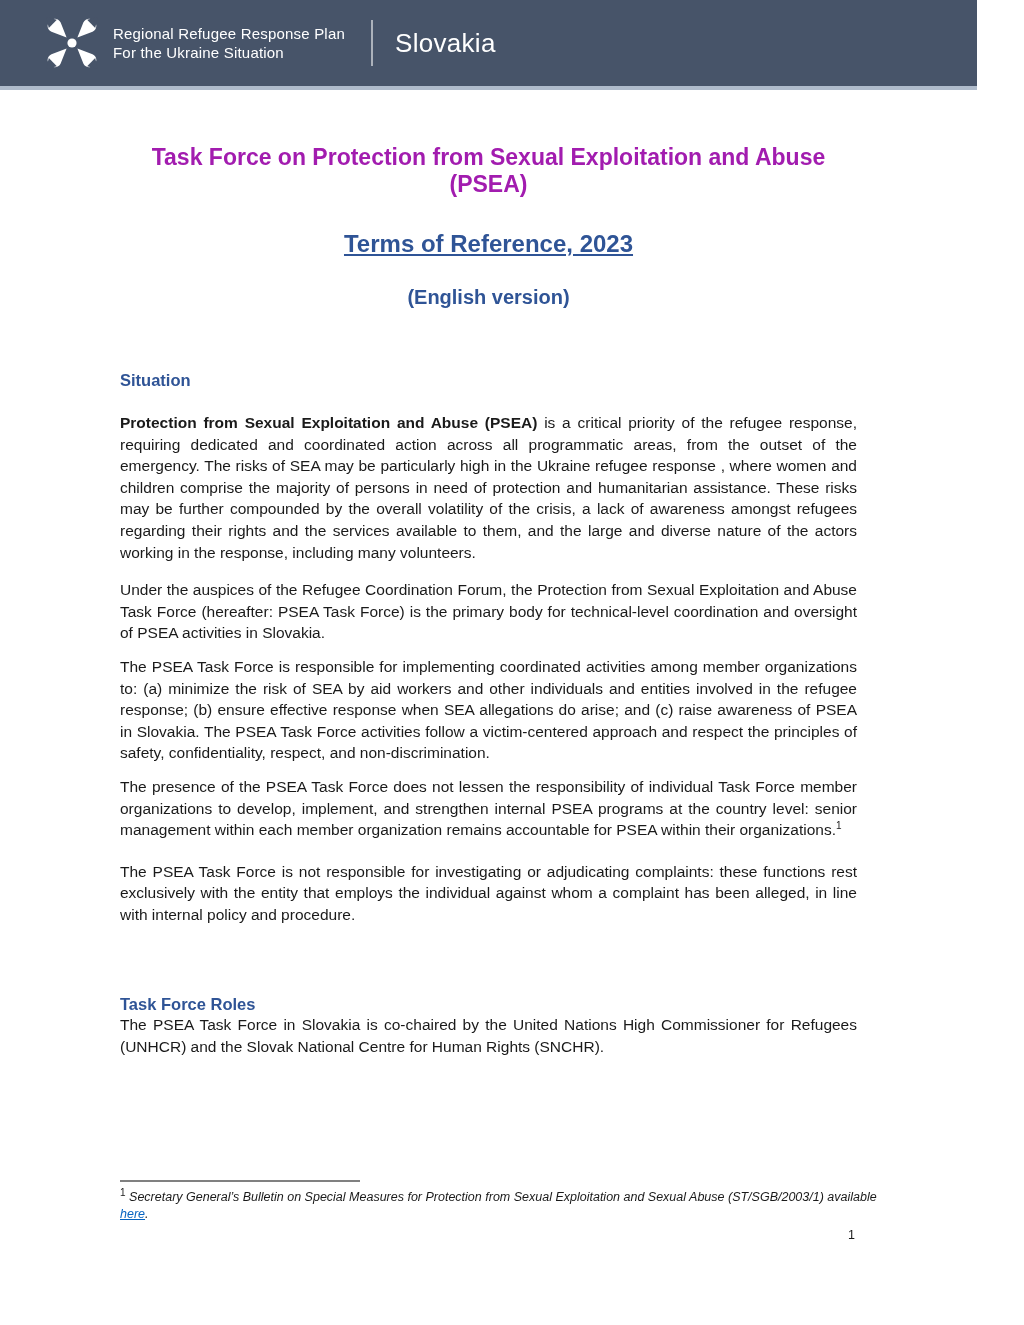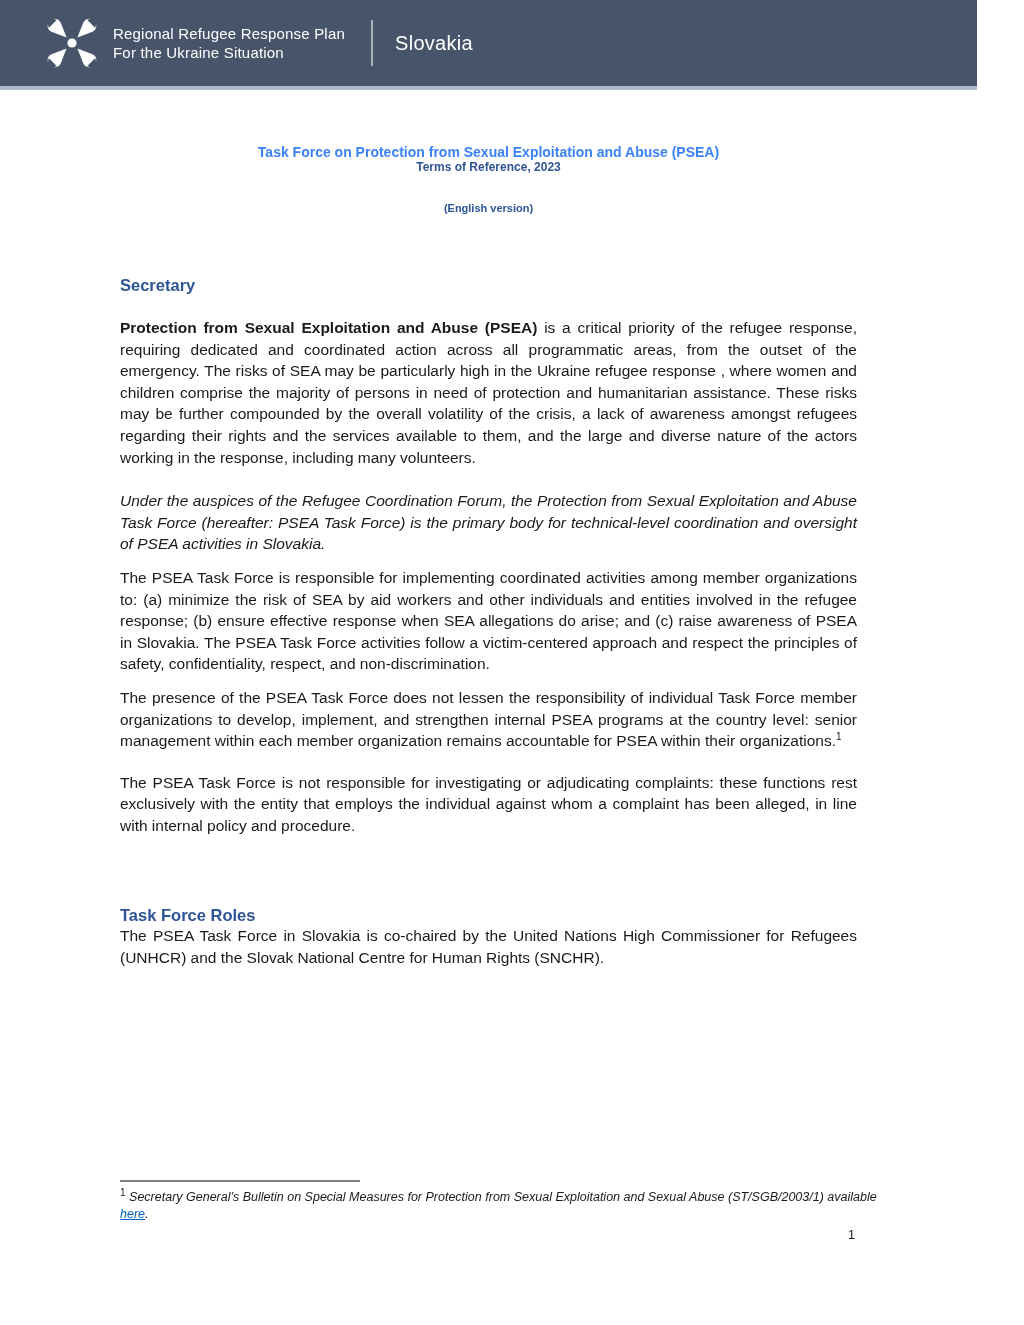--- a/index.html
+++ b/index.html
@@ -32,66 +32,68 @@
     letter-spacing: 0.2px;
   }
   .banner-divider {
     width: 2px;
     height: 46px;
     background: rgba(255,255,255,0.55);
     margin: 0 22px 0 26px;
   }
   .country {
     color: #ffffff;
-    font-size: 20px;
+    font-size: 26px;
     font-weight: 400;
     letter-spacing: 0.3px;
   }
 
   
   .content {
     padding: 0 120px;
     color: #1a1a1a;
   }
   .doc-title {
     margin-top: 54px;
     text-align: center;
-    color: #3b82f6;
+    color: #a21caf;
     font-weight: bold;
-    font-size: 14px;
+    font-size: 23px;
   }
   .doc-subtitle {
+    margin-top: 32px;
     text-align: center;
     color: #2F5496;
     font-weight: bold;
-    font-size: 12px;
+    font-size: 24px;
+    text-decoration: underline;
   }
   .doc-version {
     margin-top: 28px;
     text-align: center;
     color: #2F5496;
     font-weight: bold;
-    font-size: 11px;
+    font-size: 20px;
   }
   .section-heading {
     color: #2F5496;
     font-weight: bold;
     font-size: 16.5px;
   }
   .h-background { margin-top: 62px; }
   .h-responsibilities { margin-top: 50px; }
   .h-roles { margin-top: 70px; }
 
   .para {
     font-size: 15.5px;
     line-height: 21.6px;
     text-align: justify;
   }
   .p-bg1 { margin-top: 22px; }
-  .p-resp1 { margin-top: 22px; font-style: italic; }
+  .p-resp1 { margin-top: 16px; }
   .p-resp2 { margin-top: 12px; }
   .p-resp3 { margin-top: 12px; }
   .p-resp4 { margin-top: 20px; }
   .p-roles1 { }
 
   .bold-lead { font-weight: bold; }
   sup { font-size: 10px; line-height: 0; }
 
   
   .footnote {
@@ -155,21 +157,21 @@
     <span class="banner-divider"></span>
     <span class="country">Slovakia</span>
   </div>
 
   <div class="content">
 
     <div class="doc-title">Task Force on Protection from Sexual Exploitation and Abuse (PSEA)</div>
     <div class="doc-subtitle">Terms of Reference, 2023</div>
     <div class="doc-version">(English version)</div>
 
-    <div class="section-heading h-background">Secretary</div>
+    <div class="section-heading h-background">Situation</div>
     <p class="para p-bg1"><span class="bold-lead">Protection from Sexual Exploitation and Abuse (PSEA)</span><span> is a critical priority of the refugee response, requiring dedicated and coordinated action across all programmatic areas, from the outset of the emergency. The risks of SEA may be particularly high in the Ukraine refugee response , where women and children comprise the majority of persons in need of protection and humanitarian assistance. These risks may be further compounded by the overall volatility of the crisis, a lack of awareness amongst refugees regarding their rights and the services available to them, and the large and diverse nature of the actors working in the response, including many volunteers.</span></p>
 
     <p class="para p-resp1">Under the auspices of the Refugee Coordination Forum, the Protection from Sexual Exploitation and Abuse Task Force (hereafter: PSEA Task Force) is the primary body for technical-level coordination and oversight of PSEA activities in Slovakia.</p>
     <p class="para p-resp2">The PSEA Task Force is responsible for implementing coordinated activities among member organizations to: (a) minimize the risk of SEA by aid workers and other individuals and entities involved in the refugee response; (b) ensure effective response when SEA allegations do arise; and (c) raise awareness of PSEA in Slovakia. The PSEA Task Force activities follow a victim-centered approach and respect the principles of safety, confidentiality, respect, and non-discrimination.</p>
     <p class="para p-resp3"><span>The presence of the PSEA Task Force does not lessen the responsibility of individual Task Force member organizations to develop, implement, and strengthen internal PSEA programs at the country level: senior management within each member organization remains accountable for PSEA within their organizations.</span><sup>1</sup></p>
     <p class="para p-resp4">The PSEA Task Force is not responsible for investigating or adjudicating complaints: these functions rest exclusively with the entity that employs the individual against whom a complaint has been alleged, in line with internal policy and procedure.</p>
 
     <div class="section-heading h-roles">Task Force Roles</div>
     <p class="para p-roles1">The PSEA Task Force in Slovakia is co-chaired by the United Nations High Commissioner for Refugees (UNHCR) and the Slovak National Centre for Human Rights (SNCHR).</p>
 

